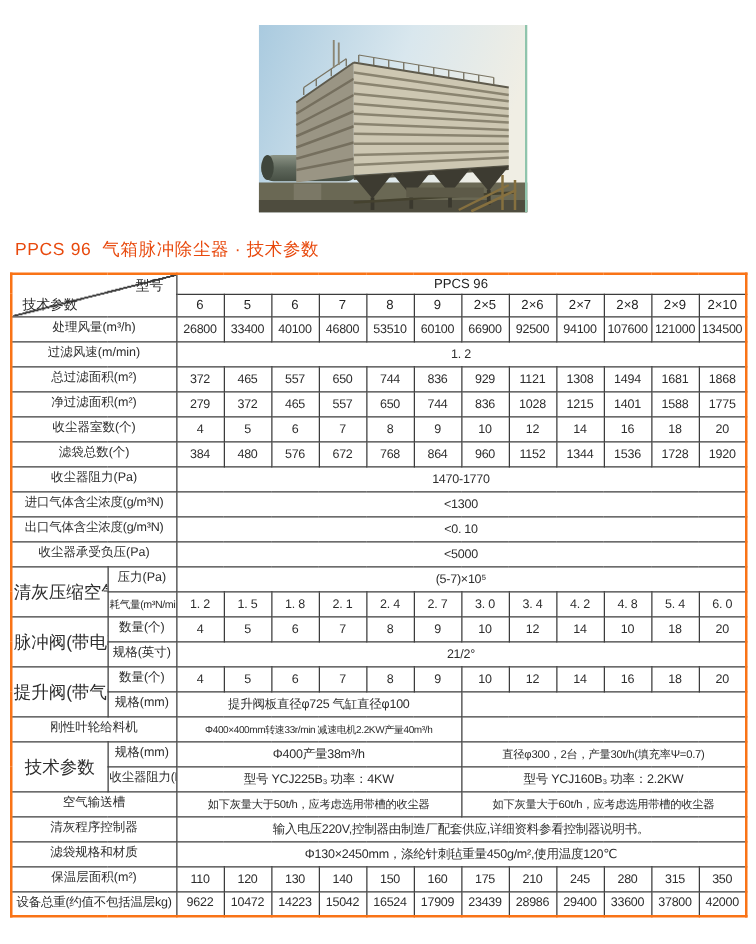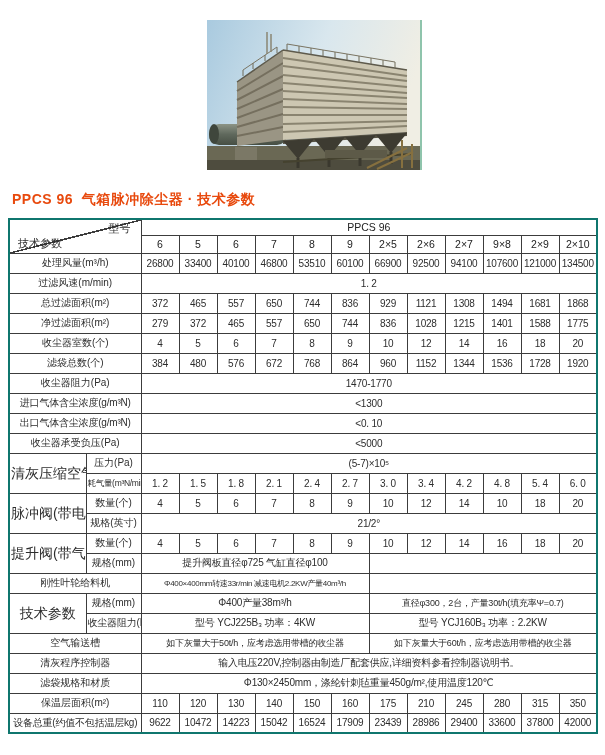--- a/index.html
+++ b/index.html
@@ -1,21 +1,21 @@
 <!DOCTYPE html>
 <html><head>
 <meta charset="utf-8">
 <style>
   *{box-sizing:border-box;margin:0;padding:0}
   html,body{background:#fff}
   body{width:605px;height:755px;position:relative;font-family:"Liberation Sans","DejaVu Sans",sans-serif;color:#2d2d2d}
   .photo{position:absolute;left:207px;top:20px;width:215px;height:150px}
   .photo svg{display:block}
-  .title{position:absolute;left:12px;top:191px;font-size:14px;font-weight:bold;color:#e8490d;letter-spacing:.5px;white-space:pre}
-  table.spec{position:absolute;left:8px;top:218px;width:588px;border-collapse:collapse;table-layout:fixed;border:2px solid #0f766e}
+  .title{position:absolute;left:12px;top:191px;font-size:14px;font-weight:normal;color:#e8490d;letter-spacing:.5px;white-space:pre}
+  table.spec{position:absolute;left:8px;top:218px;width:588px;border-collapse:collapse;table-layout:fixed;border:2px solid #f97316}
   table.spec td{border:1px solid #3c3c3c;text-align:center;vertical-align:middle;height:20px;padding:0 1px;overflow:hidden;white-space:nowrap}
   tr.h1 td{height:16px}
   tr.h2 td{height:18px}
   td.hdr{font-size:10.5px;font-weight:normal;color:#222}
   td.v{font-size:10px;letter-spacing:-.2px}
   td.lbl{font-size:10px;white-space:normal;line-height:1.05}
   td.grp{font-size:14px;white-space:normal;line-height:1.15}
   td.sm{font-size:9px;letter-spacing:-.2px}
   td.xs{font-size:8px;letter-spacing:-.3px}
   td.lbl.sm{font-size:10px}
@@ -98,21 +98,21 @@
       <tr class="h2">
         <td class="hdr">6</td>
         <td class="hdr">5</td>
         <td class="hdr">6</td>
         <td class="hdr">7</td>
         <td class="hdr">8</td>
         <td class="hdr">9</td>
         <td class="hdr">2×5</td>
         <td class="hdr">2×6</td>
         <td class="hdr">2×7</td>
-        <td class="hdr">9×8</td>
+        <td class="hdr">2×8</td>
         <td class="hdr">2×9</td>
         <td class="hdr">2×10</td>
       </tr>
       <tr class="">
         <td colspan="2" class="lbl">处理风量(m³/h)</td>
         <td class="v">26800</td>
         <td class="v">33400</td>
         <td class="v">40100</td>
         <td class="v">46800</td>
         <td class="v">53510</td>

